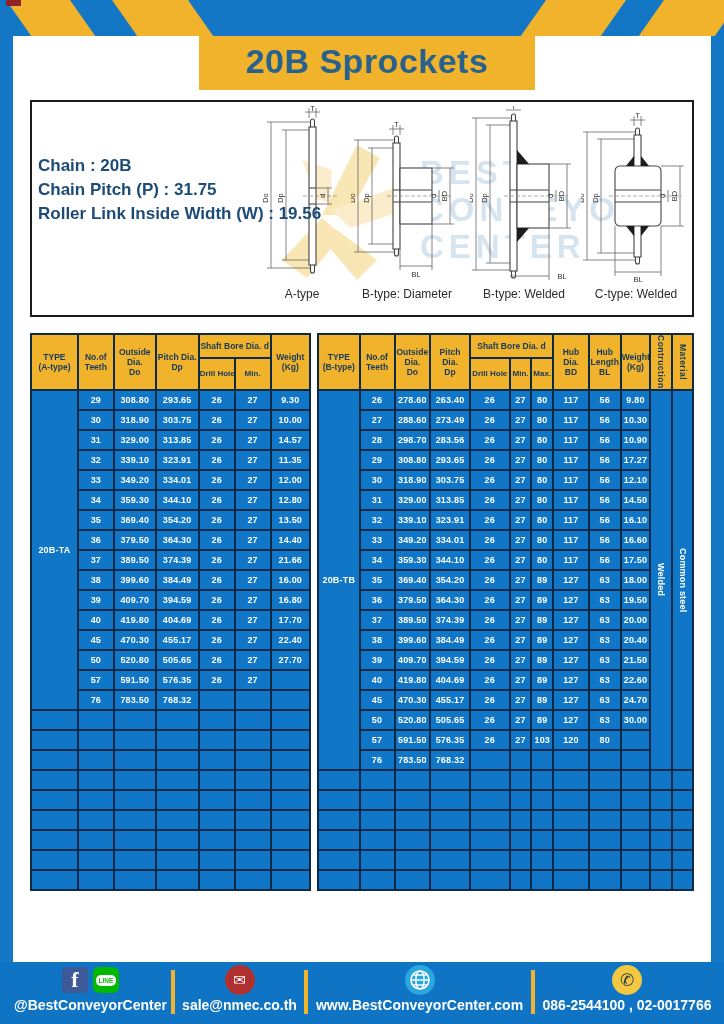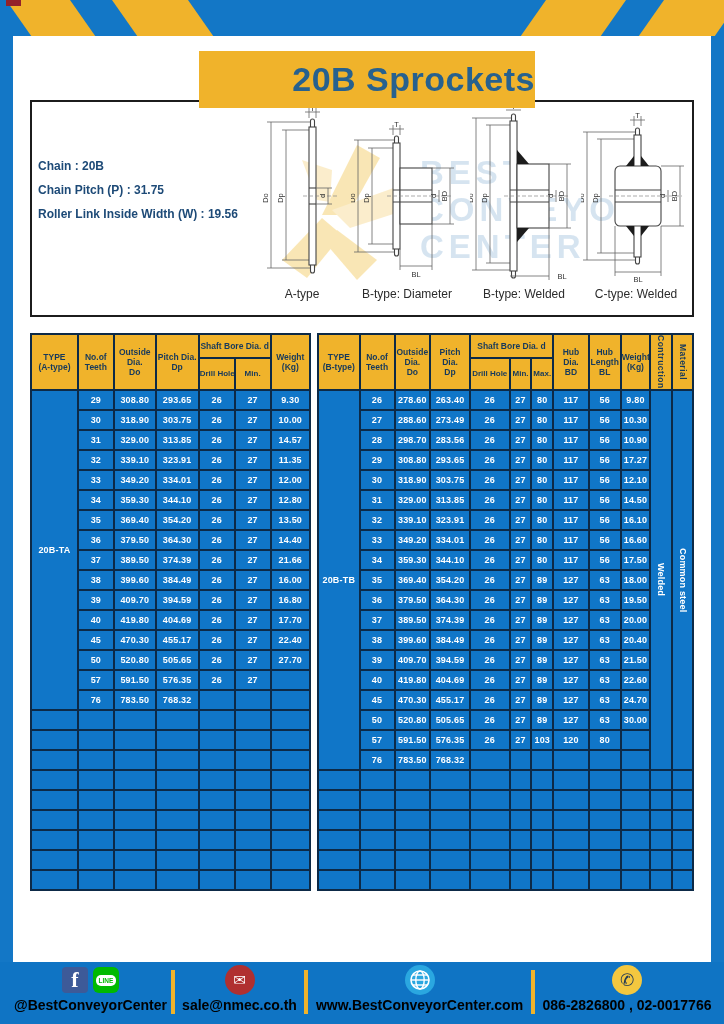--- a/index.html
+++ b/index.html
@@ -8,28 +8,28 @@
   
   .side-border{position:absolute;top:0;bottom:0;width:13px;background:#1377c6;z-index:5;}
   .side-border.left{left:0;} .side-border.right{right:0;}
   .top-band{position:absolute;left:0;top:0;right:0;height:36px;background:#1377c6;overflow:hidden;z-index:6;}
   .stripe{position:absolute;top:0;height:36px;background:#f0b32b;transform-origin:top left;}
   .stripe.l{transform:skewX(35deg);}
   .stripe.r{transform:skewX(-35deg);}
   .red-chip{position:absolute;left:6px;top:0;width:15px;height:6px;background:#93212a;z-index:7;}
   .footer{position:absolute;left:0;right:0;top:962px;height:62px;background:#0f74c4;z-index:6;}
   
-  .title-banner{position:absolute;left:199px;top:51px;width:336px;height:57px;background:#f0b32b;
-        display:flex;align-items:center;justify-content:flex-end;z-index:4;}
+  .title-banner{position:absolute;left:199px;top:33px;width:336px;height:57px;background:#f0b32b;
+        display:flex;align-items:center;justify-content:center;z-index:4;}
   .title-banner span{font-size:34px;font-weight:bold;color:#27618e;letter-spacing:.5px;}
   
   .panel{position:absolute;left:30px;top:100px;width:664px;height:217px;background:#fff;
         border:2px solid #1c1c1c;box-sizing:border-box;z-index:3;}
   .specs{position:absolute;left:6px;top:52px;width:252px;z-index:3;}
-  .specs div{font-size:12px;font-weight:bold;color:#1d4a77;line-height:24px;white-space:nowrap;}
+  .specs div{font-size:17px;font-weight:bold;color:#1d4a77;line-height:24px;white-space:nowrap;}
   .wm-text{position:absolute;left:388px;top:52px;z-index:1;font-size:33px;font-weight:bold;
         color:#9fc0dd;opacity:.42;line-height:37px;letter-spacing:5px;white-space:pre-line;}
   .wm-logo{position:absolute;left:230px;top:38px;z-index:1;opacity:.5;}
   .figures{position:absolute;left:226px;top:4px;width:434px;height:205px;display:flex;z-index:2;}
   .fig{display:flex;flex-direction:column;align-items:center;justify-content:flex-start;}
   .fig svg{display:block;}
   .fig .fig-label{font-size:12px;color:#2b2b2b;margin-top:1px;white-space:nowrap;}
   .dim{stroke:#666;stroke-width:.8;fill:none;}
   .part{stroke:#444;stroke-width:1.1;fill:#fff;}
   .weld{fill:#1c1c1c;stroke:none;}
@@ -46,21 +46,21 @@
   table.spec tbody tr{height:20px;}
   td.type-cell{font-size:9.5px;letter-spacing:.4px;}
   th.vhead{writing-mode:vertical-rl;font-size:8.5px;letter-spacing:.5px;padding:2px 0;}
   td.vcell{writing-mode:vertical-rl;font-size:8.5px;letter-spacing:1px;}
   #table-a{left:30px;top:333px;width:281px;}
   #table-b{left:317px;top:333px;width:377px;}
   
   .f-divider{position:absolute;top:8px;width:4px;height:44px;background:#f0b32b;}
   .f-item{position:absolute;top:2px;display:flex;flex-direction:column;align-items:center;}
   .f-icons{display:flex;gap:5px;align-items:center;height:32px;}
-  .f-text{color:#000000;font-size:14px;font-weight:bold;white-space:nowrap;margin-top:1px;}
+  .f-text{color:#ffffff;font-size:14px;font-weight:bold;white-space:nowrap;margin-top:1px;}
   .icon-fb{width:26px;height:26px;background:#3d5a98;border-radius:4px;color:#fff;
         font-family:"Liberation Serif",serif;font-weight:bold;font-size:22px;line-height:26px;text-align:center;}
   .icon-line{width:26px;height:26px;background:#00b900;border-radius:6px;display:flex;align-items:center;justify-content:center;}
   .icon-line .bubble{background:#fff;border-radius:5px;padding:2px 3px;color:#00b900;font-size:6.5px;font-weight:bold;}
   .icon-circle{width:30px;height:30px;border-radius:50%;display:flex;align-items:center;justify-content:center;}
   .icon-mail{background:#b03030;color:#fff;font-size:15px;}
   .icon-globe{background:#2aa7e0;}
   .icon-phone{background:#f3c73f;color:#233a56;font-size:17px;}
 </style>
 </head>
@@ -863,17 +863,17 @@
           </svg>
         </div>
       </div>
       <div class="f-text">www.BestConveyorCenter.com</div>
     </div>
 
     <div class="f-item" style="left:537px;width:180px">
       <div class="f-icons">
           <div class="icon-circle icon-phone">✆</div>
         </div>
-      <div class="f-text">086-2826800 , 02-0017766</div>
+      <div class="f-text">086-2544100 , 02-0017766</div>
     </div>
   </div>
 
 </div>
 
 </body></html>

